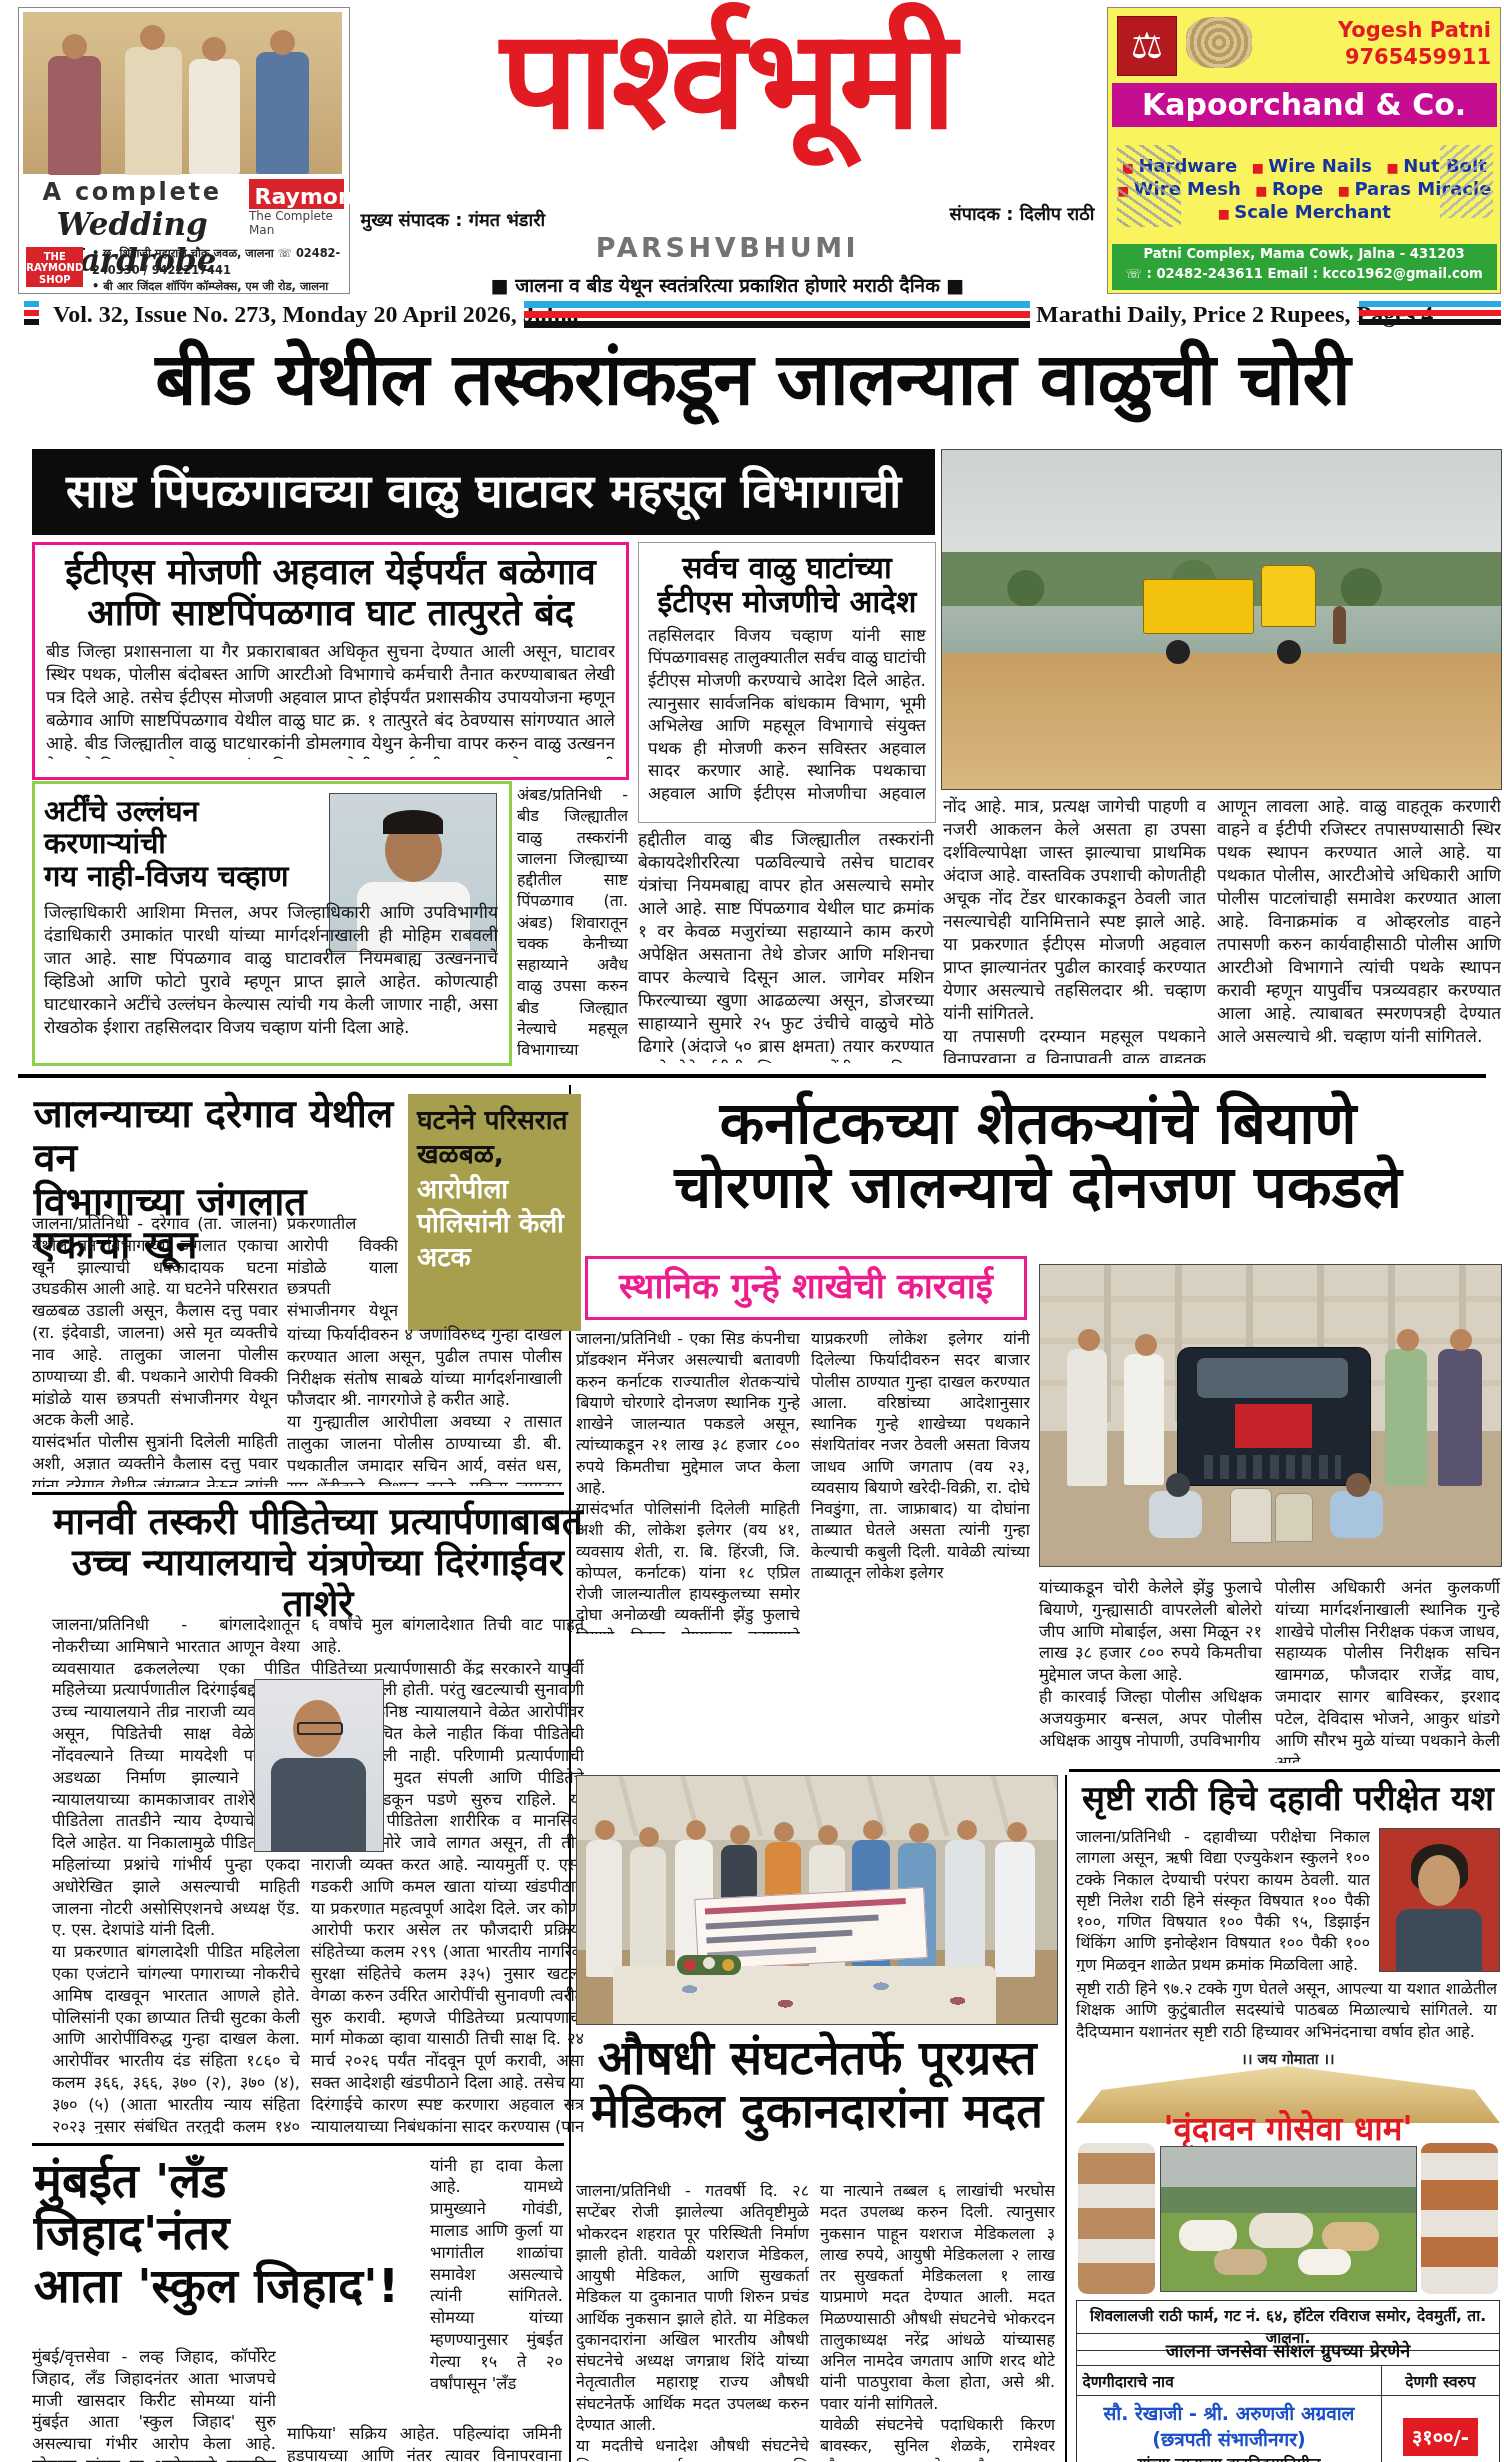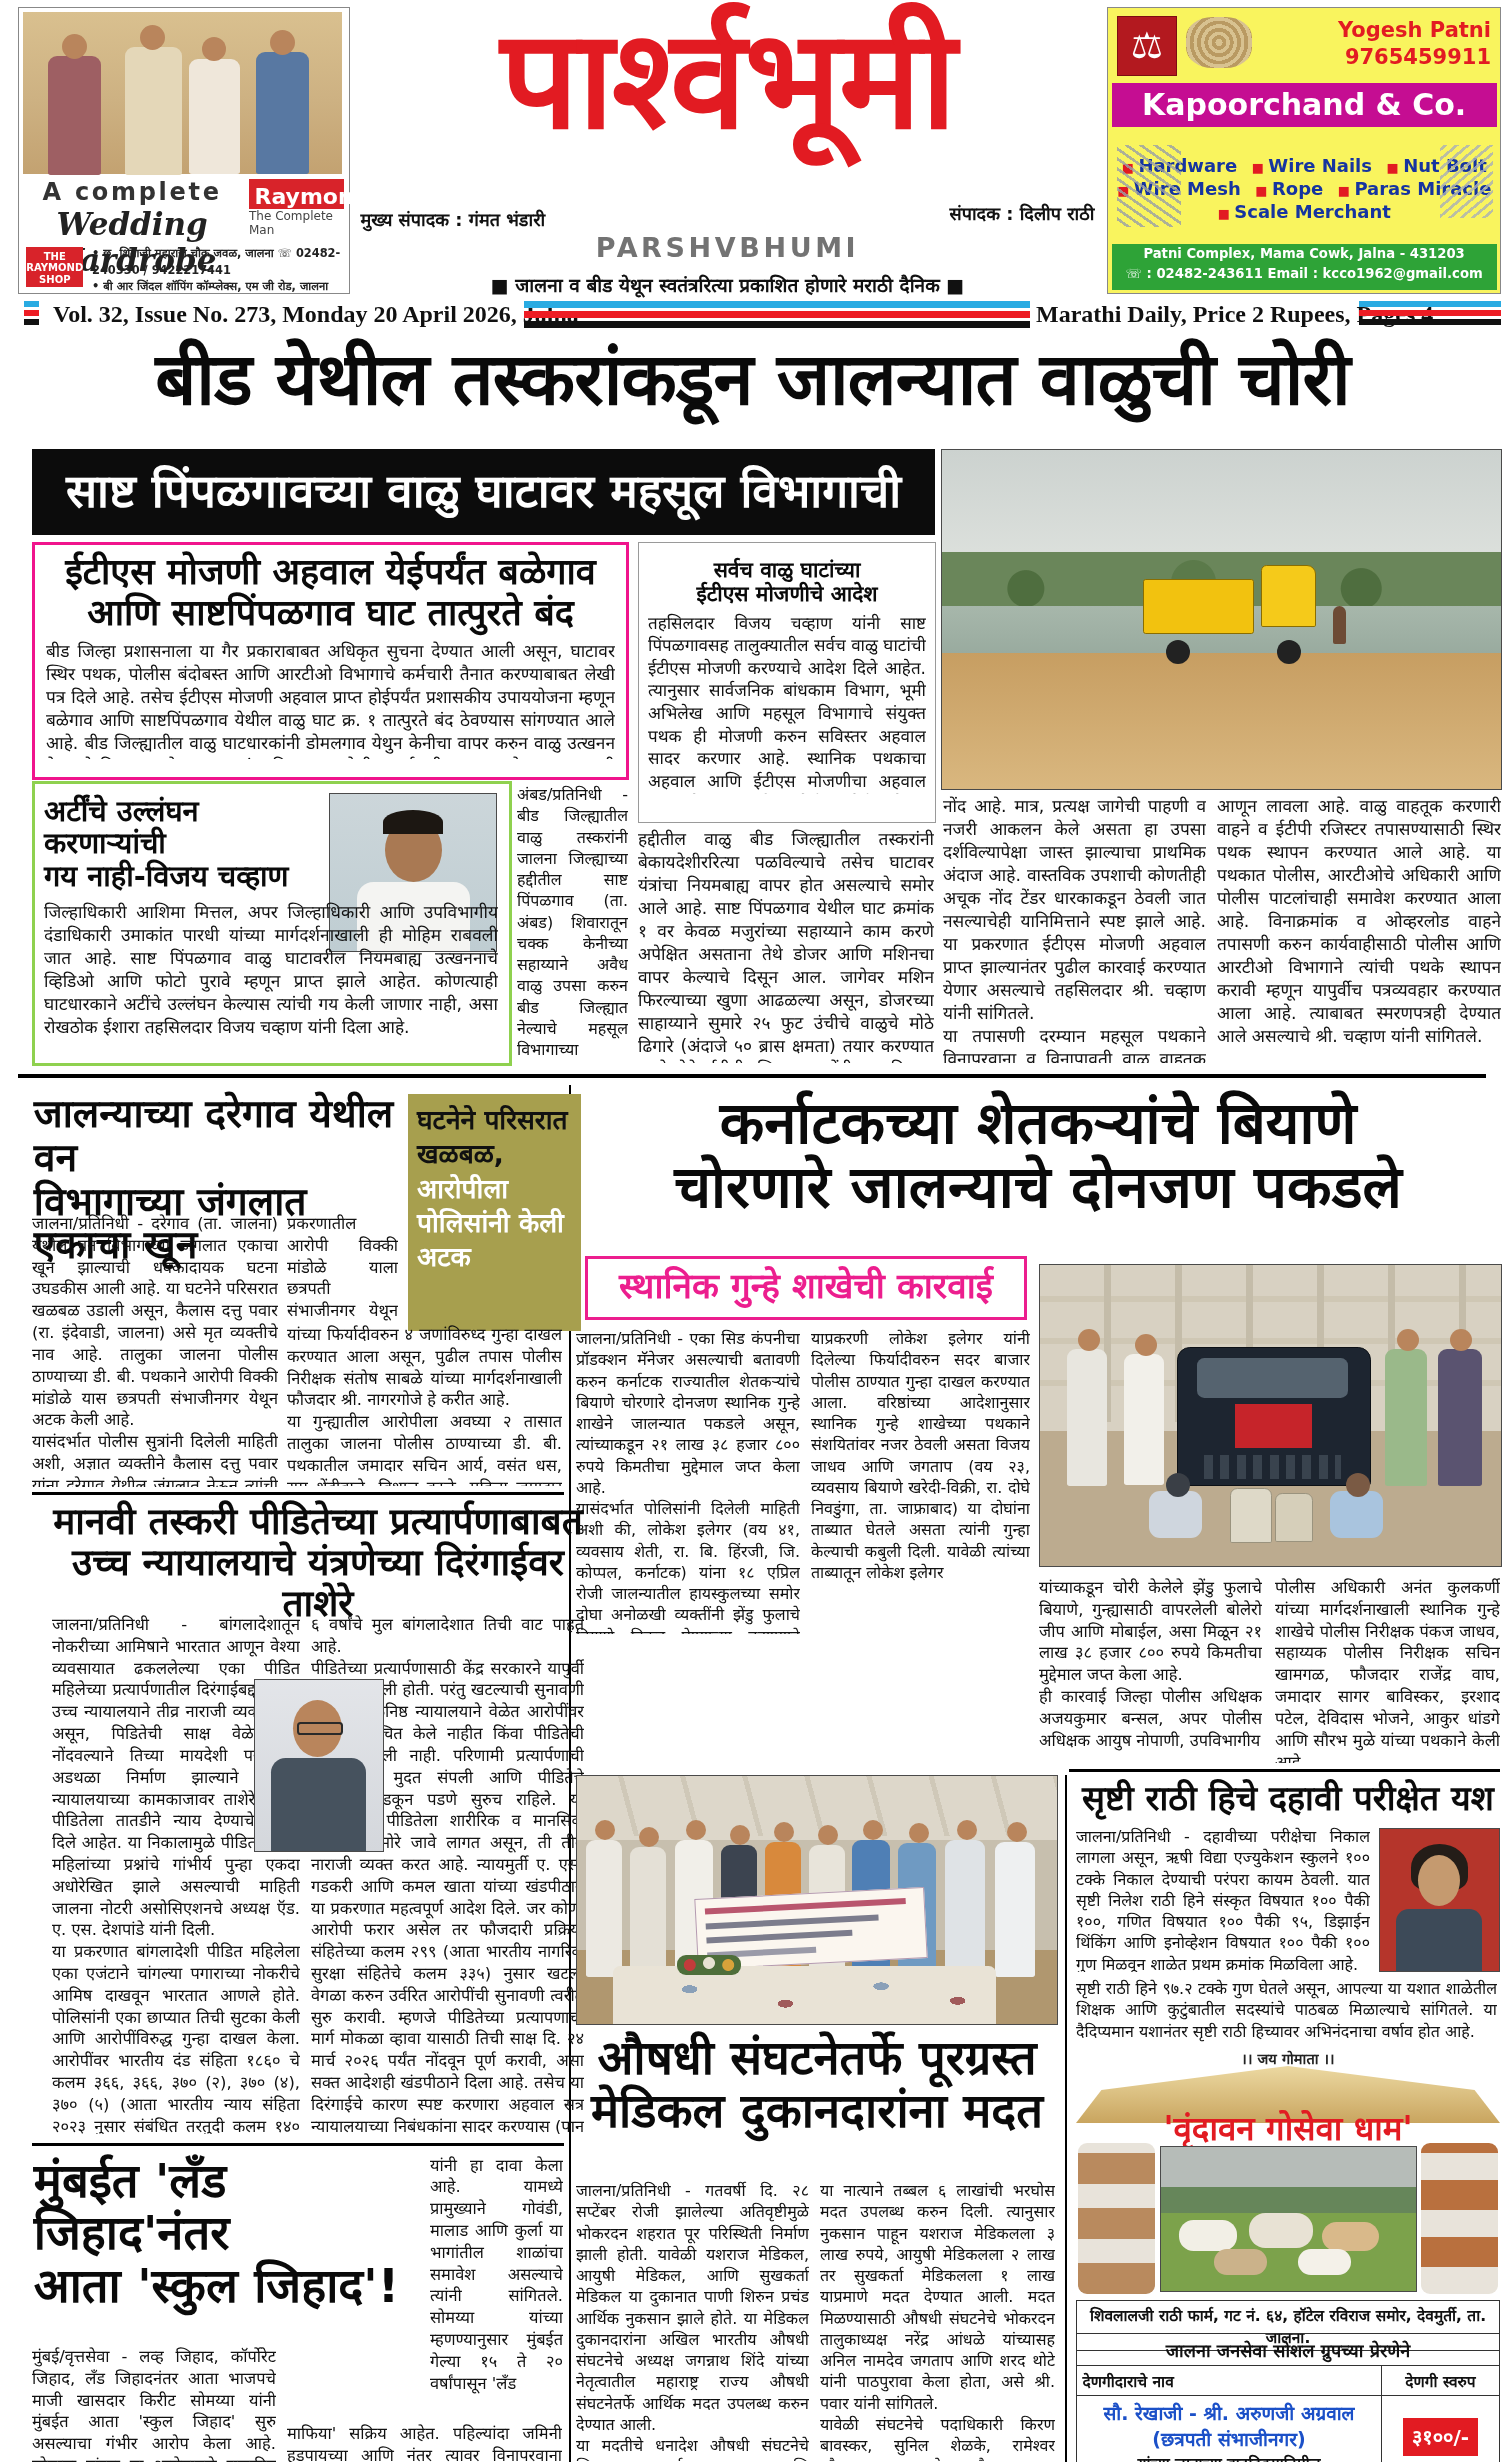--- a/index.html
+++ b/index.html
@@ -155,21 +155,21 @@
     <div class="fig" style="left:70%;top:46%;width:12.8px;height:38px;background:#6d4b35;"></div>
   </div>
 
   <div class="abs pink-box" style="left:32px;top:542px;width:591px;height:232px;">
     <div class="hl ctr pre" style="font-size:36px;margin-top:7.3px;">ईटीएस मोजणी अहवाल येईपर्यंत बळेगाव
 आणि साष्टपिंपळगाव घाट तात्पुरते बंद</div>
     <div class="bt pre" style="margin:7.3px 11px 0 11px;height:119px;">बीड जिल्हा प्रशासनाला या गैर प्रकाराबाबत अधिकृत सुचना देण्यात आली असून, घाटावर स्थिर पथक, पोलीस बंदोबस्त आणि आरटीओ विभागाचे कर्मचारी तैनात करण्याबाबत लेखी पत्र दिले आहे. तसेच ईटीएस मोजणी अहवाल प्राप्त होईपर्यंत प्रशासकीय उपाययोजना म्हणून बळेगाव आणि साष्टपिंपळगाव येथील वाळु घाट क्र. १ तात्पुरते बंद ठेवण्यास सांगण्यात आले आहे. बीड जिल्ह्यातील वाळु घाटधारकांनी डोमलगाव येथुन केनीचा वापर करुन वाळु उत्खनन केल्याचे निष्पन्न झाले असून, त्यांच्याविरुद्ध कायदेशीर कार्यवाही करण्यात येणार असल्याची माहिती तहसिलदार विजय चव्हाण यांनी दिली.</div>
   </div>
 
   <div class="abs" style="left:638px;top:542px;width:296px;height:279px;border:1.8px solid #9a9a9a;background:#fff;">
-    <div class="hl ctr pre" style="font-size:21px;margin-top:16px;">सर्वच वाळु घाटांच्या
+    <div class="hl ctr pre" style="font-size:30px;margin-top:8px;">सर्वच वाळु घाटांच्या
 ईटीएस मोजणीचे आदेश</div>
     <div class="bt pre" style="margin:5.5px 9px 0 9px;height:182px;font-size:17px;">तहसिलदार विजय चव्हाण यांनी साष्ट पिंपळगावसह तालुक्यातील सर्वच वाळु घाटांची ईटीएस मोजणी करण्याचे आदेश दिले आहेत. त्यानुसार सार्वजनिक बांधकाम विभाग, भूमी अभिलेख आणि महसूल विभागाचे संयुक्त पथक ही मोजणी करुन सविस्तर अहवाल सादर करणार आहे. स्थानिक पथकाचा अहवाल आणि ईटीएस मोजणीचा अहवाल प्राप्त होताच, संबंधित दोषींना नोटीस देऊन त्यांचा खुलासा मागविला जाईल, खुलासा समाधानकारक नसल्यास कठोर कायदेशीर कारवाई केली जाईल, असे श्री. चव्हाण यांनी सांगितले.</div>
   </div>
 
   <div class="abs green-box" style="left:32px;top:781px;width:474px;height:279px;">
     <div class="abs hl pre" style="left:9px;top:11px;width:274px;font-size:29px;">अर्टींचे उल्लंघन करणाऱ्यांची
 गय नाही-विजय चव्हाण</div>
     <div class="ph" style="left:294px;top:9px;width:166px;height:157px;background:linear-gradient(#ccd6da,#bfcdd2);">
       <div class="head" style="left:55px;top:24px;width:57px;height:64px;background:#a97953;"></div>
       <div class="abs" style="left:53px;top:16.4px;width:60px;height:24px;background:#1c1712;border-radius:50% 50% 0 0;"></div>

